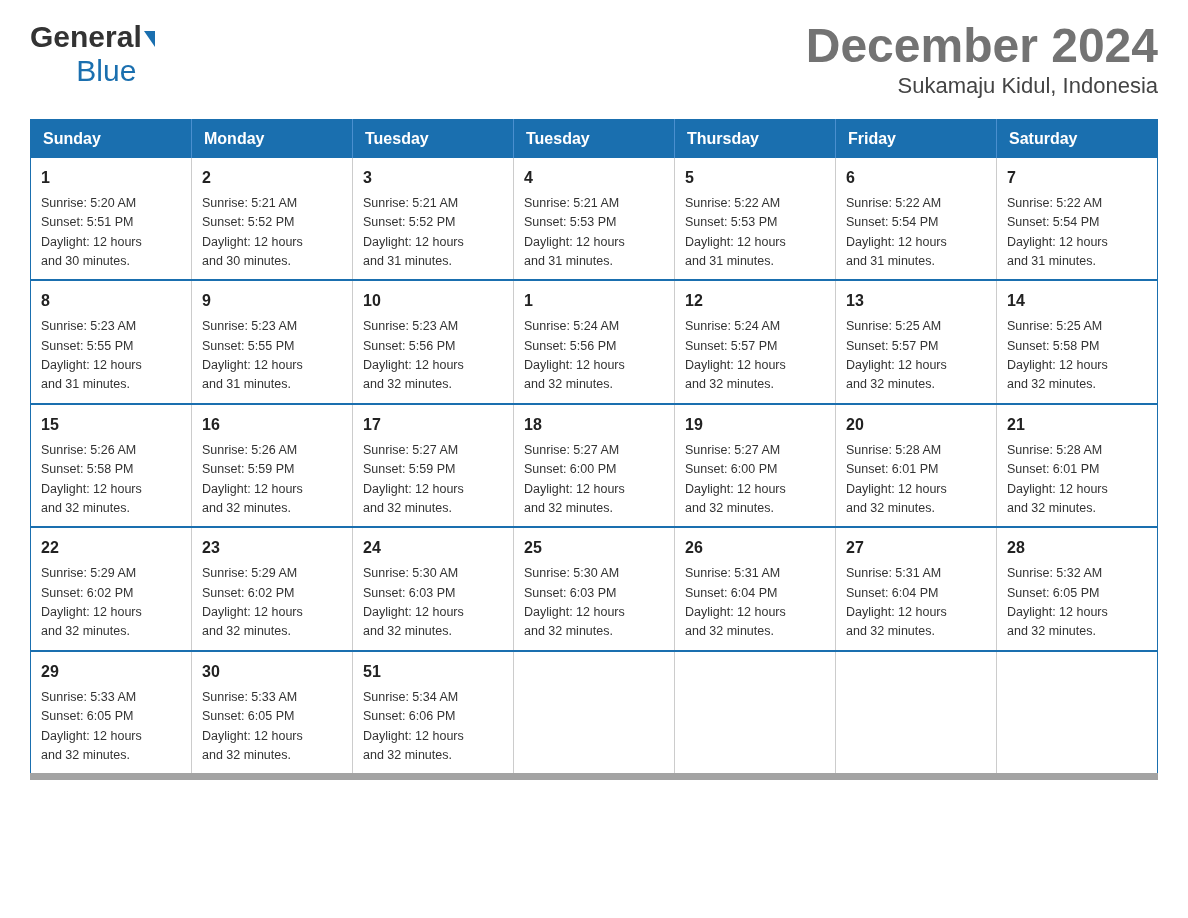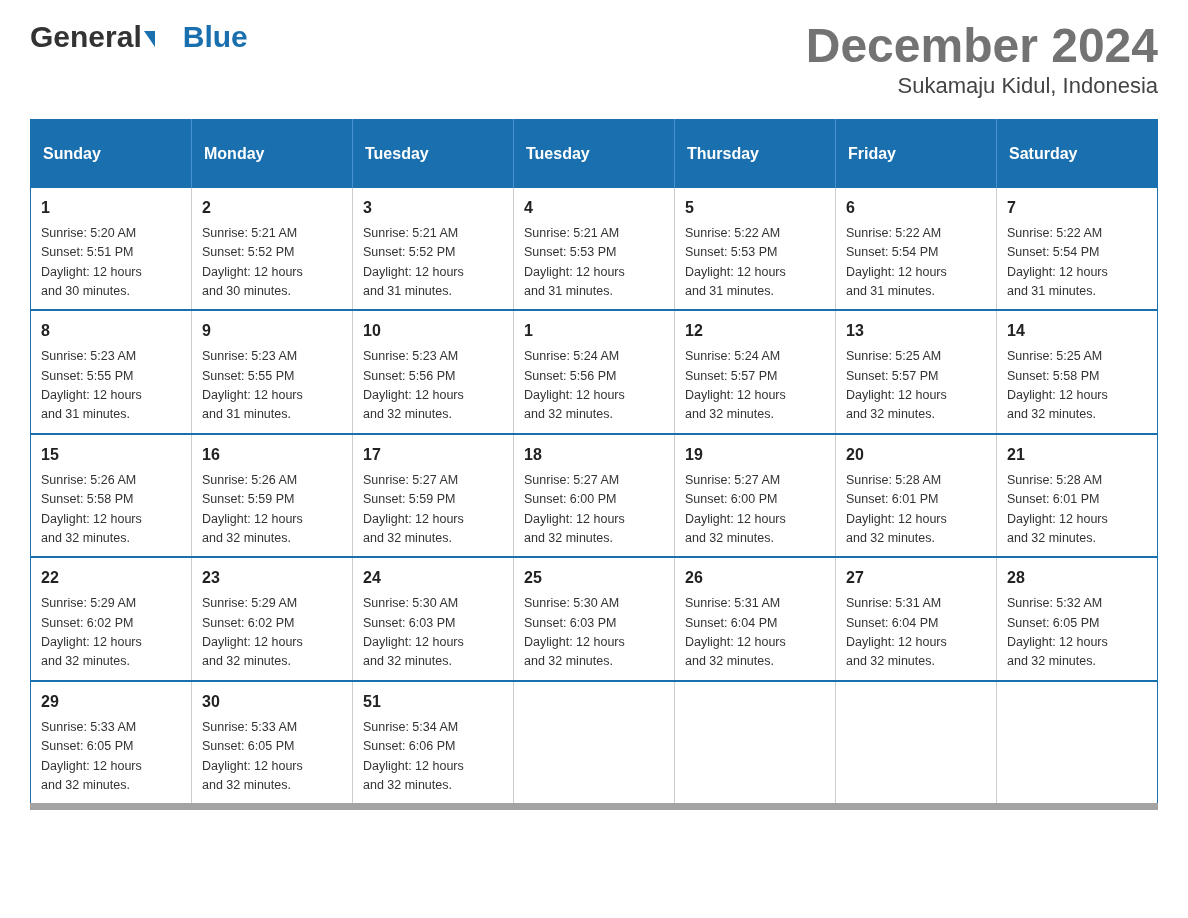--- a/index.html
+++ b/index.html
@@ -10,21 +10,21 @@
       color: #222;
     }
     .header {
       display: flex;
       justify-content: space-between;
       align-items: flex-start;
       margin-bottom: 20px;
     }
     .logo {
       display: flex;
-      flex-direction: row;
+      flex-direction: column;
       align-items: center;
     }
     .title-section {
       text-align: right;
     }
     .month-title {
       font-size: 48px;
       font-weight: bold;
       color: #737373;
       line-height: 1.1;
@@ -36,21 +36,21 @@
     .calendar-table {
       width: 100%;
       border-collapse: collapse;
       border: 1px solid #1a6faf;
     }
     .calendar-table th {
       background-color: #1a6faf;
       color: #fff;
       font-size: 16px;
       font-weight: bold;
-      padding: 25px 12px;
+      padding: 10px 12px;
       text-align: left;
       border-right: 1px solid #4a8fcf;
       margin-top: 40px;
     }
     .calendar-table th:last-child {
       border-right: none;
     }
     .calendar-table td {
       vertical-align: top;
       padding: 8px 10px;
@@ -90,21 +90,21 @@
 </head>
 <body>
 
 <div class="header">
   <div class="logo">
     <div class="logo-row">
       <span style="font-size:30px;font-weight:bold;color:#333;">General</span>
       <span style="display:inline-block;width:0;height:0;border-left:11px solid transparent;border-top:16px solid #1a6faf;margin-left:2px;margin-top:4px;"></span>
     </div>
     <div>
-      <span style="font-size:30px;font-weight:bold;color:#1a6faf;margin-left:28px;">Blue</span>
+      <span style="font-size:30px;font-weight:normal;color:#1a6faf;margin-left:28px;">Blue</span>
     </div>
   </div>
   <div class="title-section">
     <div class="month-title">December 2024</div>
     <div class="location-title">Sukamaju Kidul, Indonesia</div>
   </div>
 </div>
 
 <table class="calendar-table">
   <thead>

